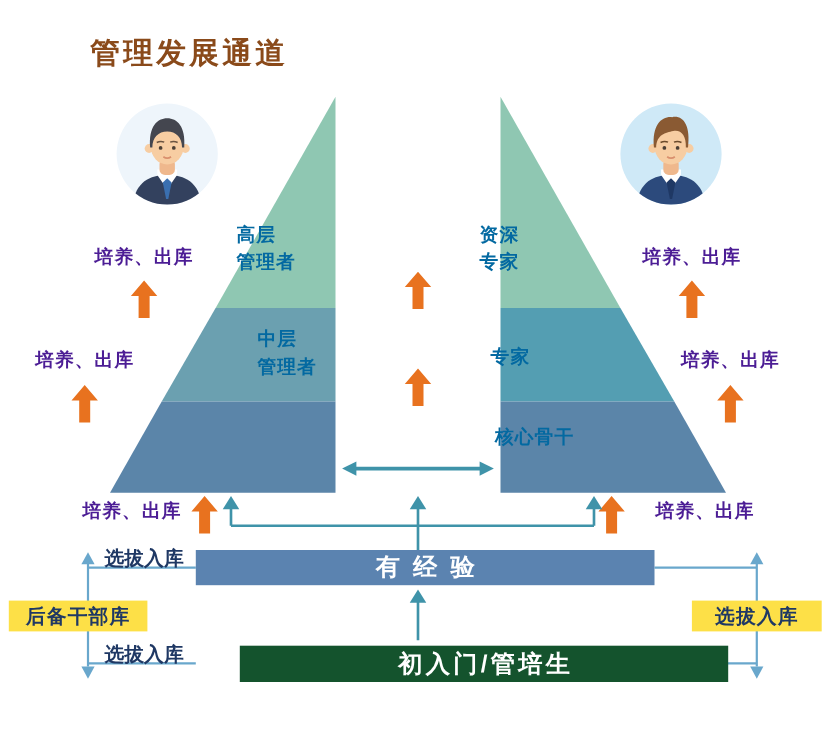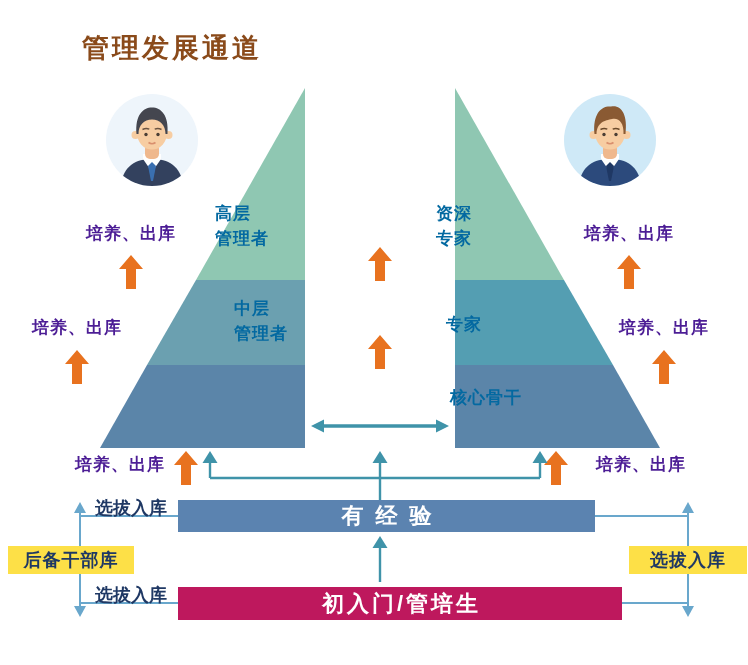--- a/index.html
+++ b/index.html
@@ -6,21 +6,21 @@
   body{font-family:"Liberation Sans","DejaVu Sans",sans-serif;}
   #stage{position:relative;width:748px;height:665px;background:#ffffff;overflow:hidden;}
   .abs{position:absolute;}
   svg{display:block;}
   .title{color:#8a4a1a;font-size:27px;font-weight:700;letter-spacing:3px;text-align:center;}
   .plabel{color:#0369a1;font-size:17px;font-weight:700;text-align:left;white-space:pre-line;line-height:1.45;letter-spacing:1px;}
   .rank{color:#1f3864;font-size:21px;font-weight:700;letter-spacing:3px;text-align:center;}
   .cult{color:#4c1d95;font-size:17px;font-weight:700;text-align:center;letter-spacing:1px;white-space:nowrap;}
   .bar{display:flex;align-items:center;justify-content:center;color:#ffffff;font-size:22px;font-weight:700;}
   .bar-exp{background:#5b83b0;letter-spacing:12px;text-indent:12px;}
-  .bar-entry{background:#be185d;letter-spacing:3px;text-indent:3px;}
+  .bar-entry{background:#14532d;letter-spacing:3px;text-indent:3px;margin-left:40px;}
   .pool{color:#1f3864;font-size:18px;font-weight:700;text-align:center;letter-spacing:1px;background:#fde047;padding:2px 0;white-space:nowrap;}
   .select{color:#1f3864;font-size:18px;font-weight:700;text-align:center;white-space:nowrap;}
 </style>
 </head>
 <body>
 
 <div id="stage">
 
   <svg class="abs" style="left:0;top:0;" width="748" height="665" viewBox="0 0 748 665">
     <defs>

